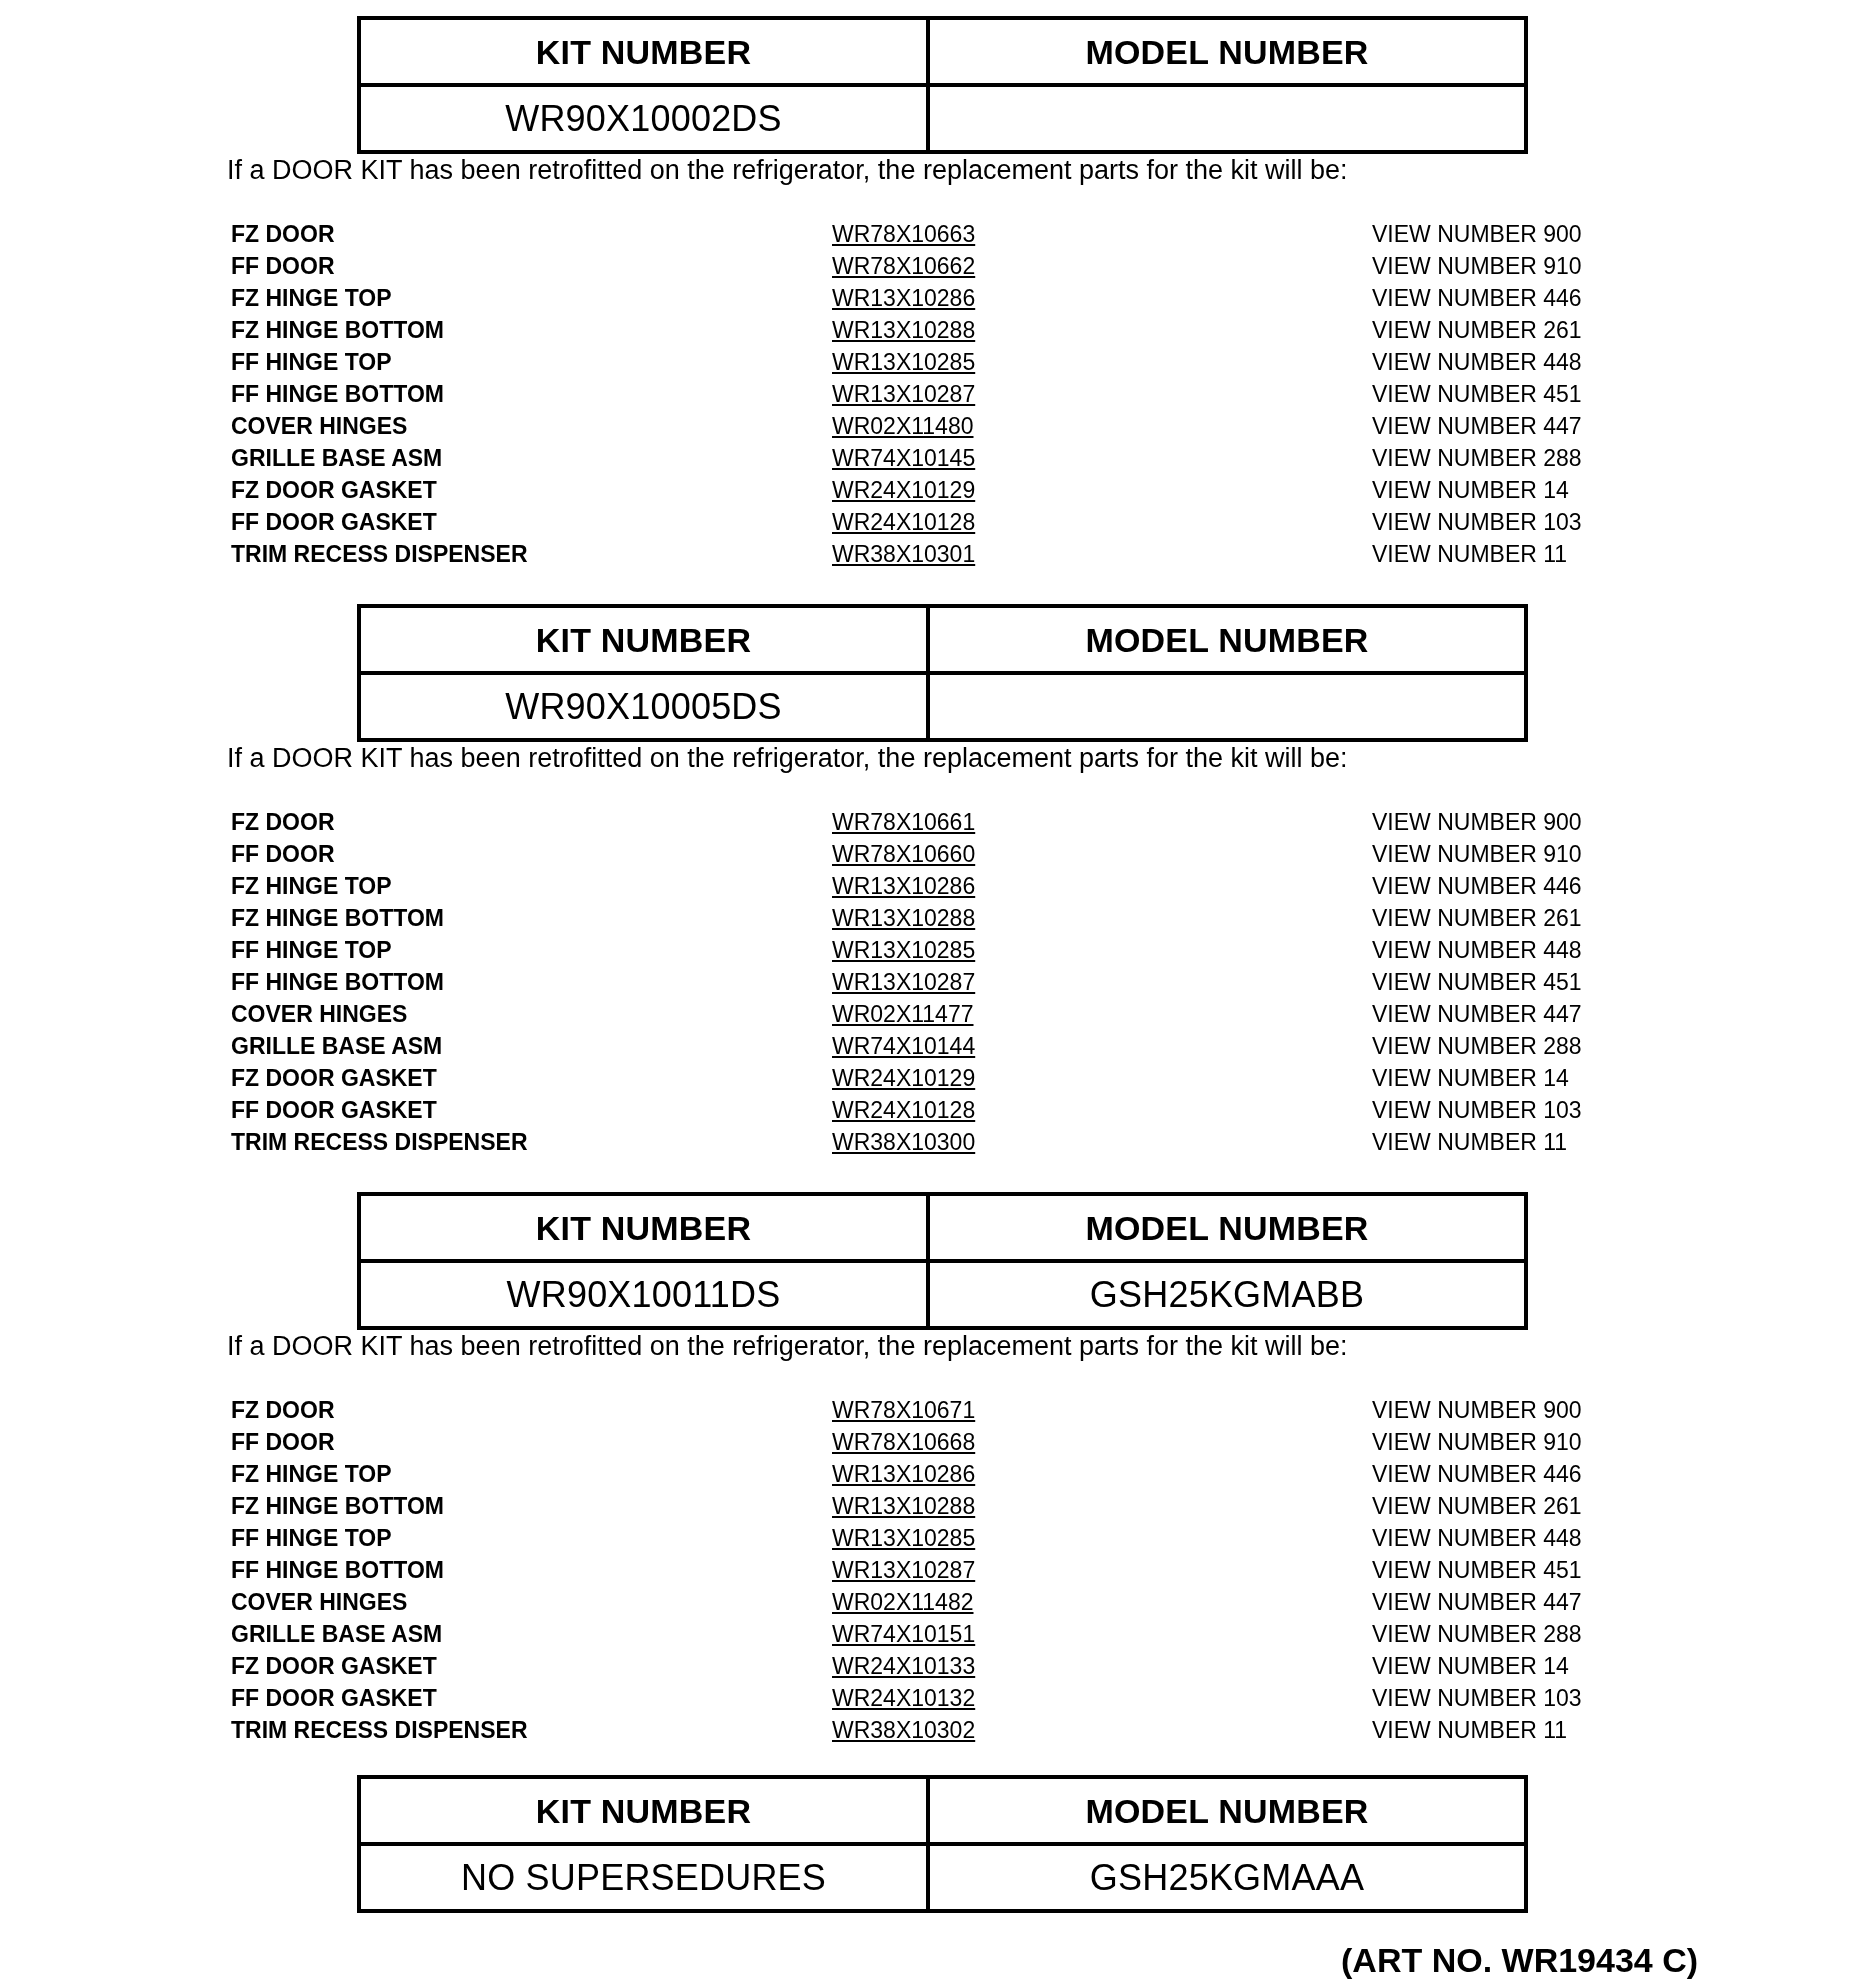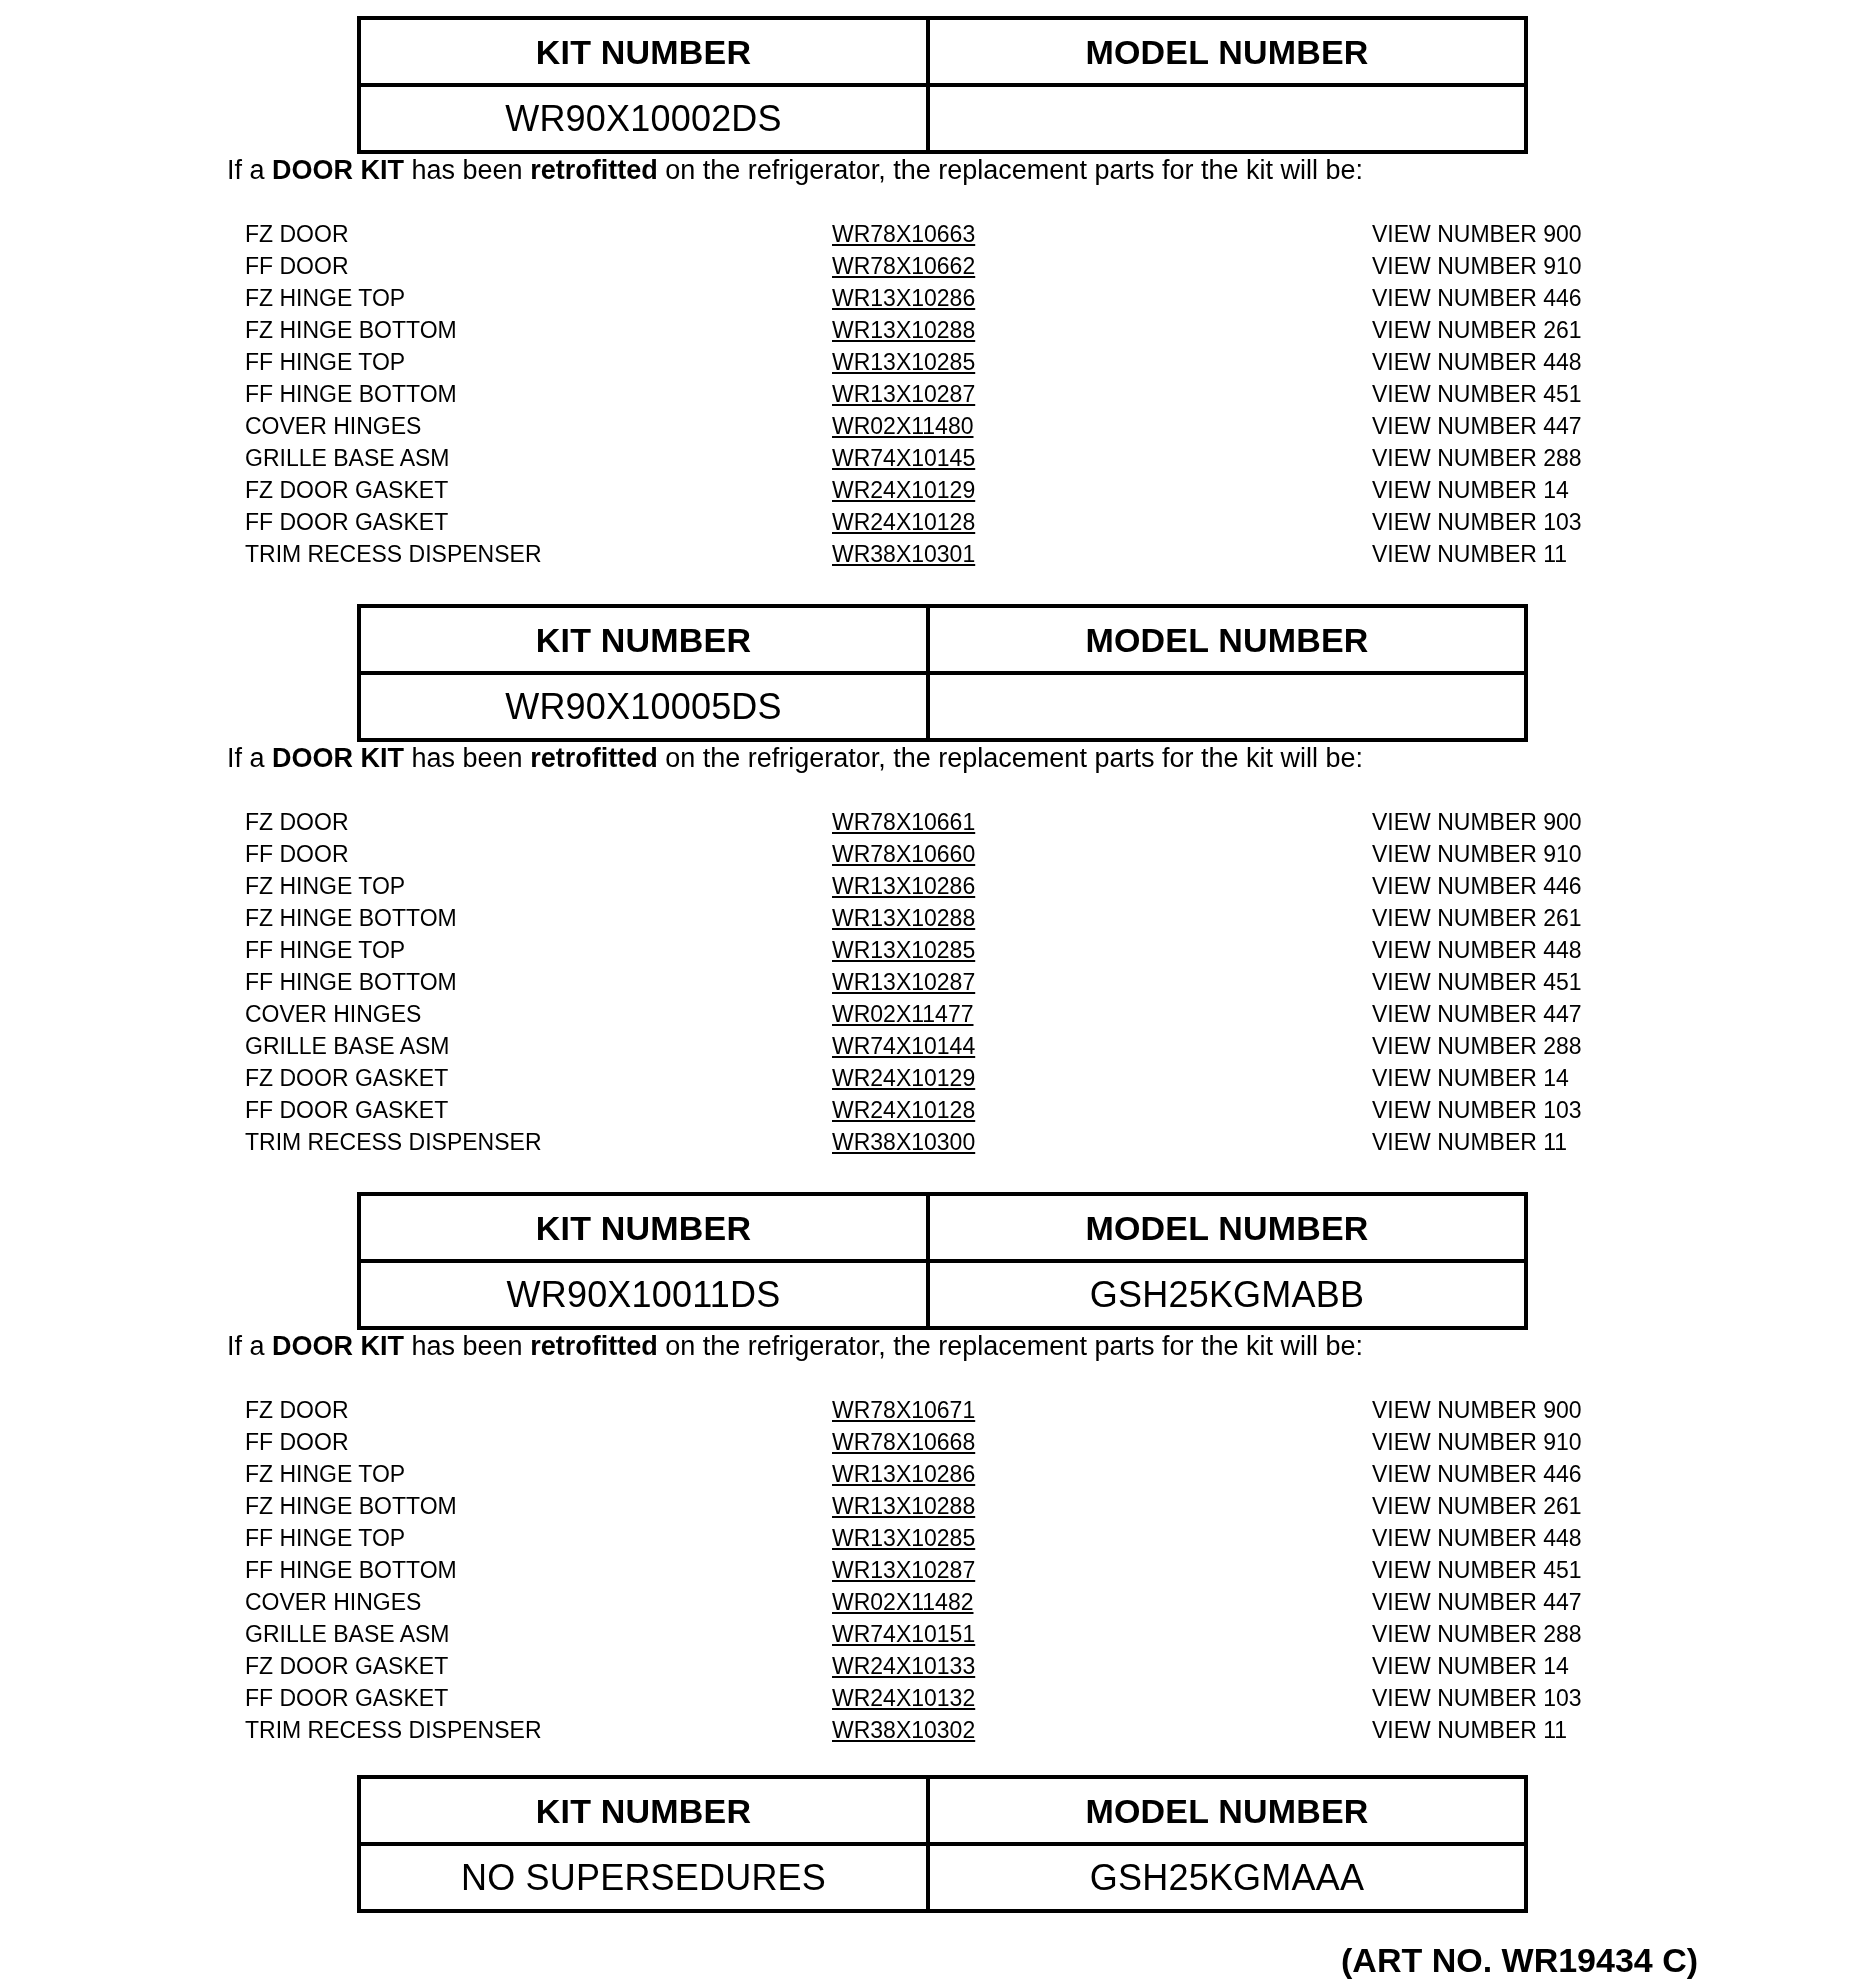--- a/index.html
+++ b/index.html
@@ -70,21 +70,21 @@
 
   
   .intro {
     position: absolute;
     left: 227px;
     font-size: 27px;
     line-height: 1;
     white-space: nowrap;
     font-weight: normal;
   }
-  .intro b { font-weight: bold; }
+  .intro b { font-weight: normal; }
 
   
   .parts {
     position: absolute;
     left: 0;
     width: 1861px;
   }
   .parts .prow {
     position: relative;
     height: 32px;
@@ -92,21 +92,21 @@
   }
   .parts .p-name,
   .parts .p-num,
   .parts .p-view {
     position: absolute;
     top: 0;
     font-size: 23px;
     line-height: 32px;
     white-space: nowrap;
   }
-  .parts .p-name { left: 245px; }
+  .parts .p-name { left: 231px; font-weight: bold; }
   .parts .p-num  { left: 832px; text-decoration: underline; }
   .parts .p-view { left: 1372px; }
 
   
   .parts .p-view { text-align: center; }
 
   
   .artno {
     position: absolute;
     left: 1341px;

